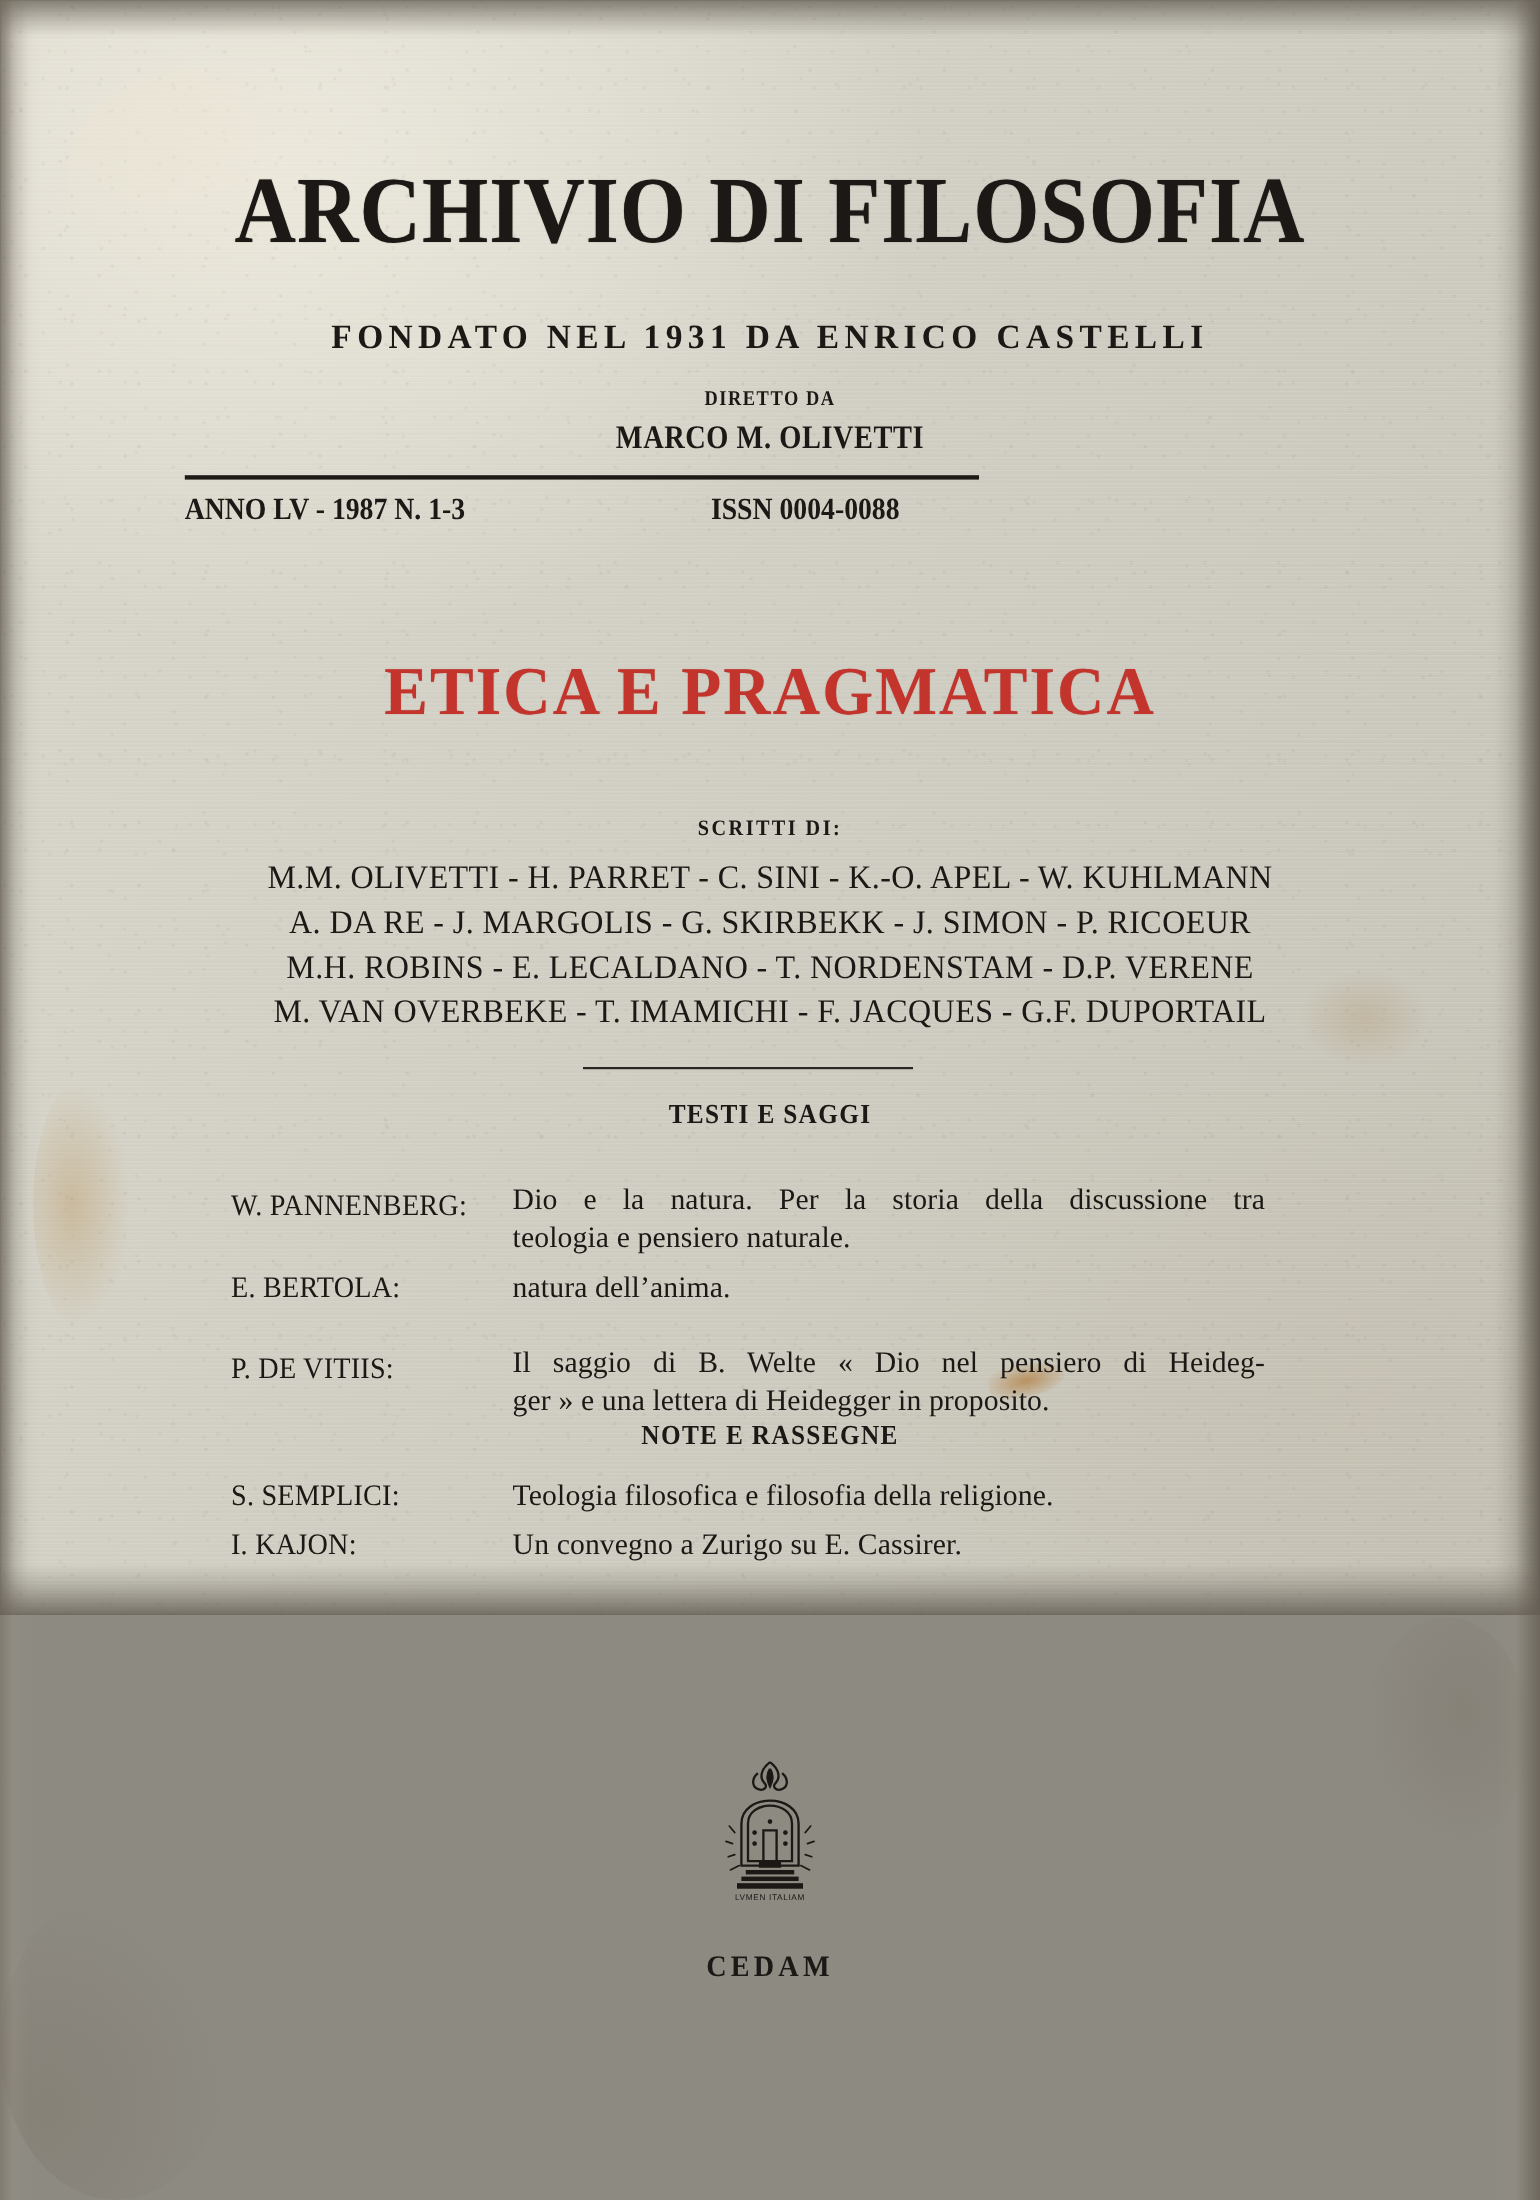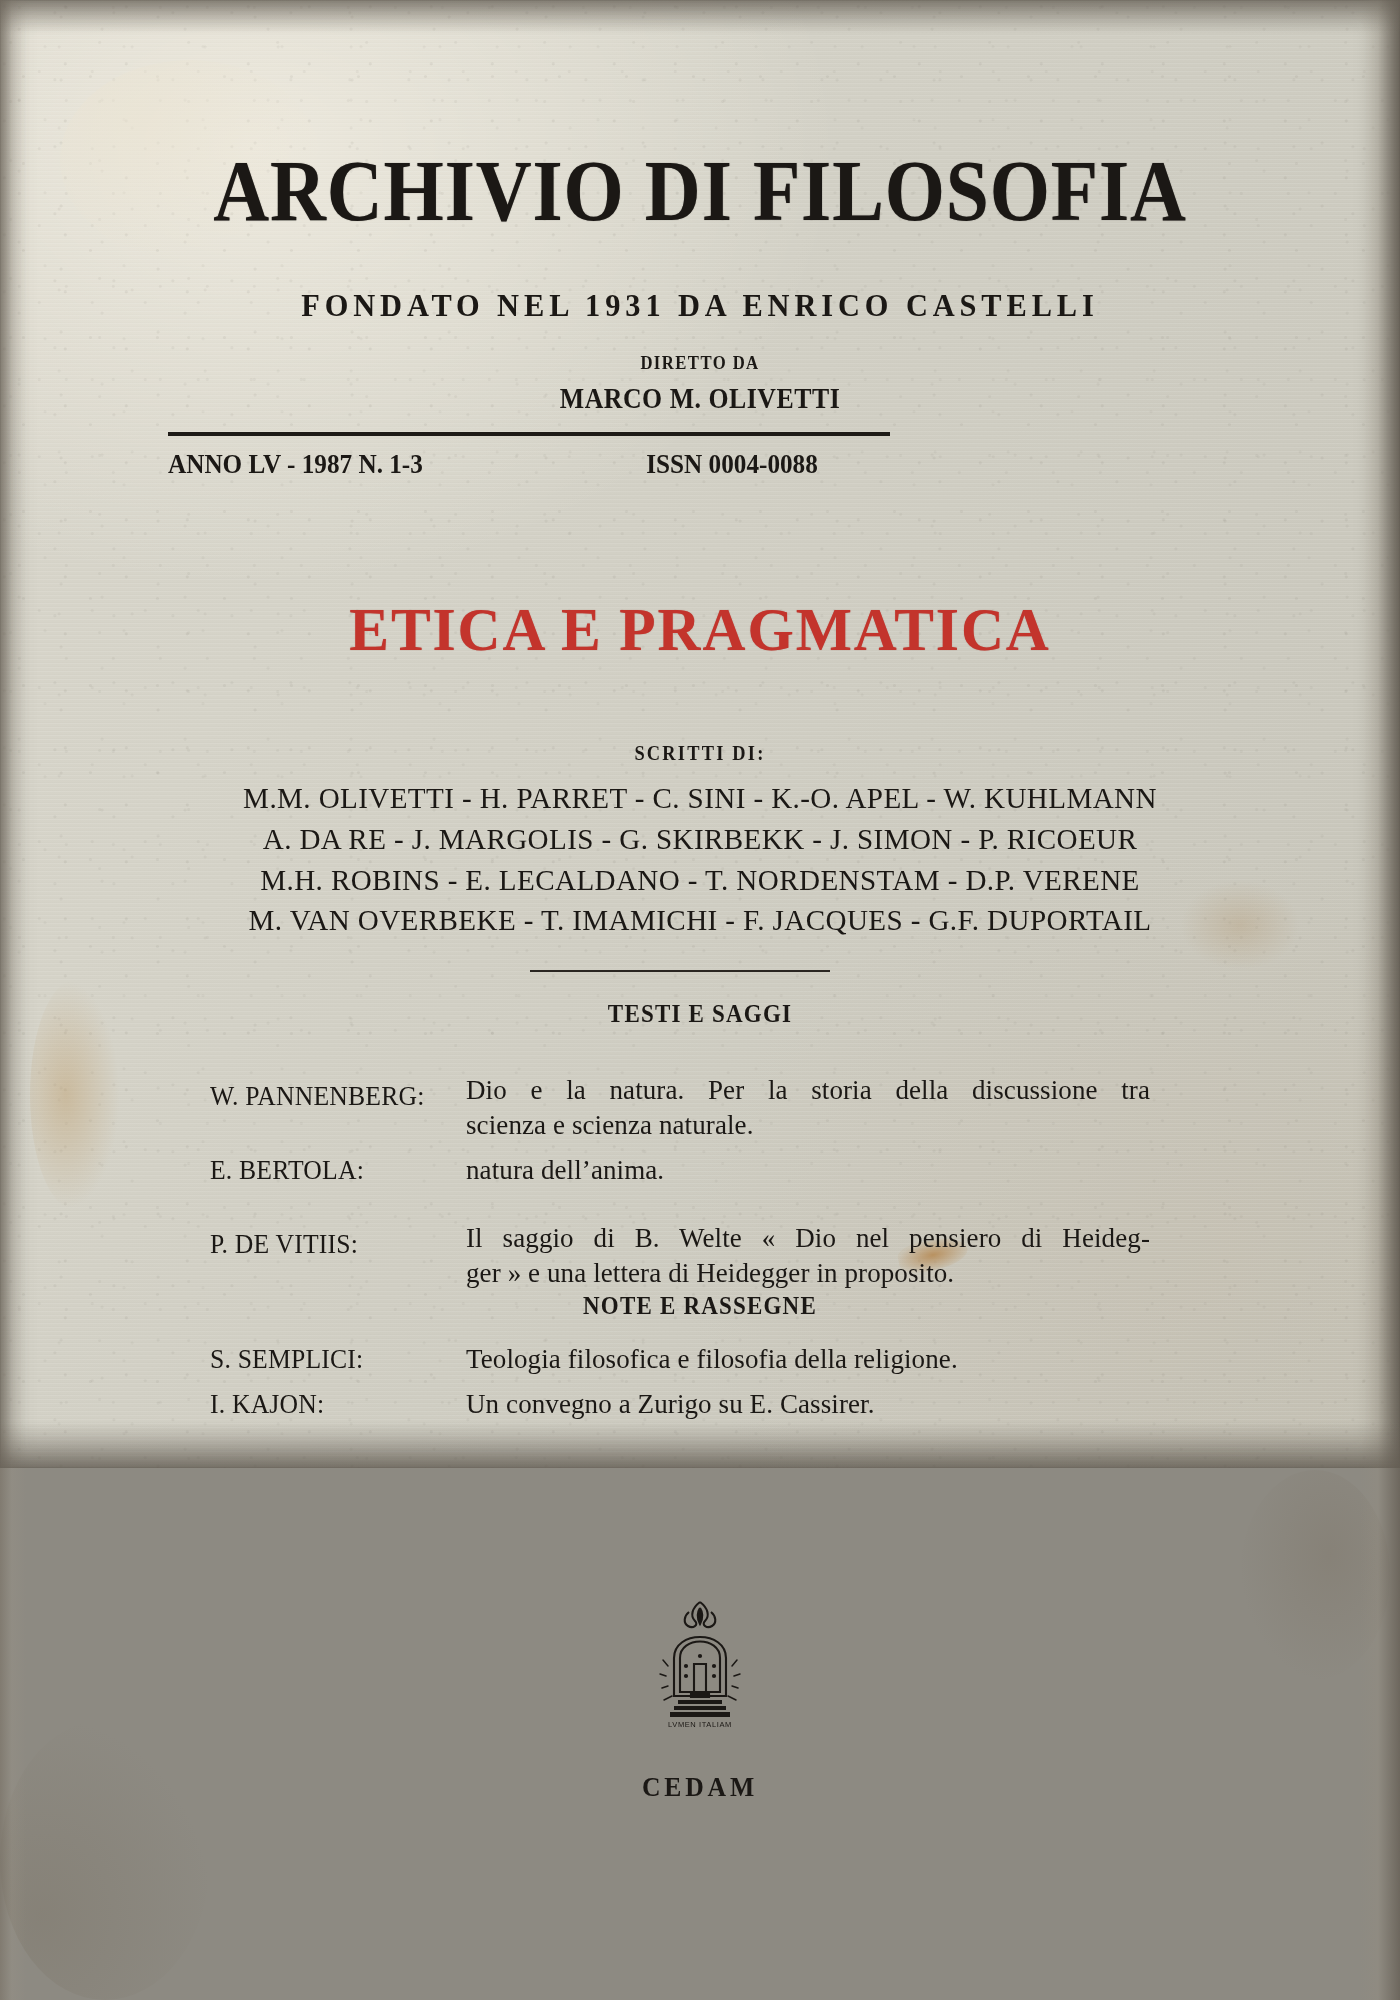--- a/index.html
+++ b/index.html
@@ -172,21 +172,21 @@
 
     <div class="shortrule" style="top:970px;"></div>
 
     <div class="blk sechead" style="top:1000px;">TESTI E SAGGI</div>
 
     <div class="toc" style="top:1050px;">
       <div class="entry">
         <div class="who">W. PANNENBERG:</div>
         <div class="what">
           <span class="ln j">Dio e la natura. Per la storia della discussione tra</span>
-          <span class="ln">scienza e scienza naturale.</span>
+          <span class="ln">teologia e pensiero naturale.</span>
         </div>
       </div>
       <div class="entry">
         <div class="who">E. BERTOLA:</div>
         <div class="what">
           <span class="ln">natura dell’anima.</span>
         </div>
       </div>
       <div class="entry">
         <div class="who">P. DE VITIIS:</div>

